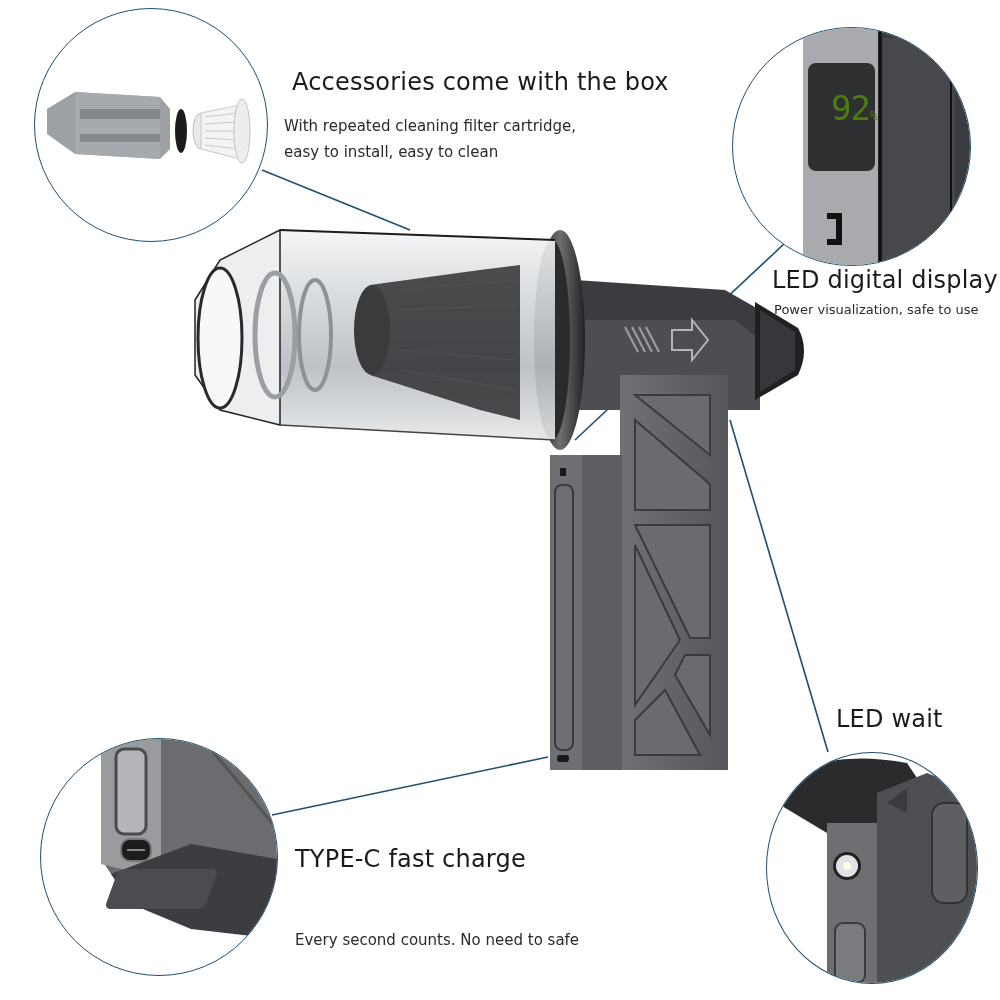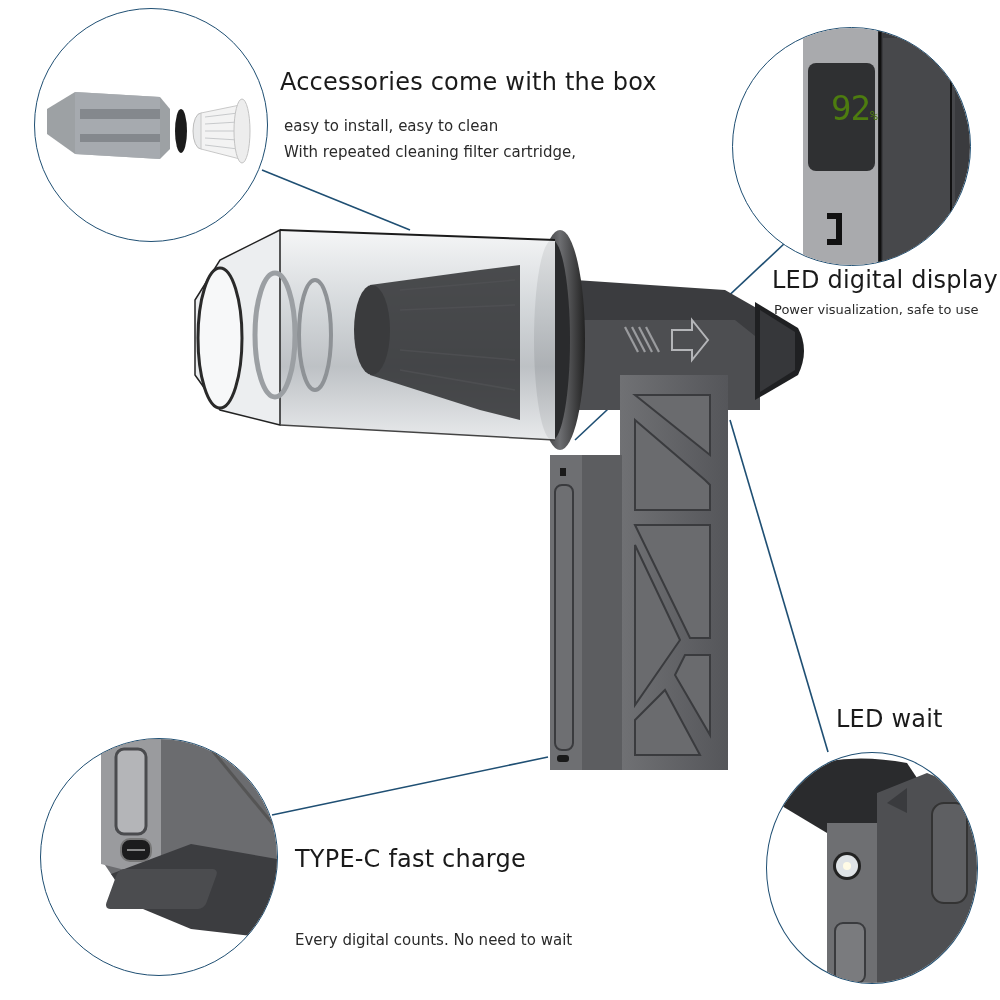--- a/index.html
+++ b/index.html
@@ -159,25 +159,25 @@
     <path d="M110 40 L160 20 L210 40 L210 230 L110 230 Z" fill="#4e4f52"></path>
     <path d="M120 50 L140 35 L140 60 Z" fill="#3a3b3e"></path>
     <rect x="165" y="50" width="35" height="100" rx="12" fill="#5e5f62" stroke="#333" stroke-width="2"></rect>
     <rect x="68" y="170" width="30" height="60" rx="8" fill="#7a7b7e" stroke="#3a3b3e" stroke-width="2"></rect>
     <circle cx="80" cy="113" r="14" fill="#222"></circle>
     <circle cx="80" cy="113" r="11" fill="#dfe3e6"></circle>
     <circle cx="80" cy="113" r="4" fill="#fffbe6"></circle>
   </svg>
 </div>
 
-<div class="abs title" style="left:280px;top:68px;">Accessories come with the box</div>
+<div class="abs title" style="left:292px;top:68px;">Accessories come with the box</div>
 <div class="abs" style="left:284px;top:113px;">
+  <div class="sub">With repeated cleaning filter cartridge,</div>
   <div class="sub">easy to install, easy to clean</div>
-  <div class="sub">With repeated cleaning filter cartridge,</div>
 </div>
 
 <div class="abs title" style="left:772px;top:266px;text-align:right;">LED digital display</div>
 <div class="abs sub-sm" style="left:774px;top:302px;">Power visualization, safe to use</div>
 
 <div class="abs title" style="left:836px;top:705px;">LED wait</div>
 
 <div class="abs title" style="left:295px;top:845px;">TYPE-C fast charge</div>
-<div class="abs sub" style="left:295px;top:927px;">Every digital counts. No need to wait</div>
+<div class="abs sub" style="left:295px;top:927px;">Every second counts. No need to safe</div>
 
 </body></html>

